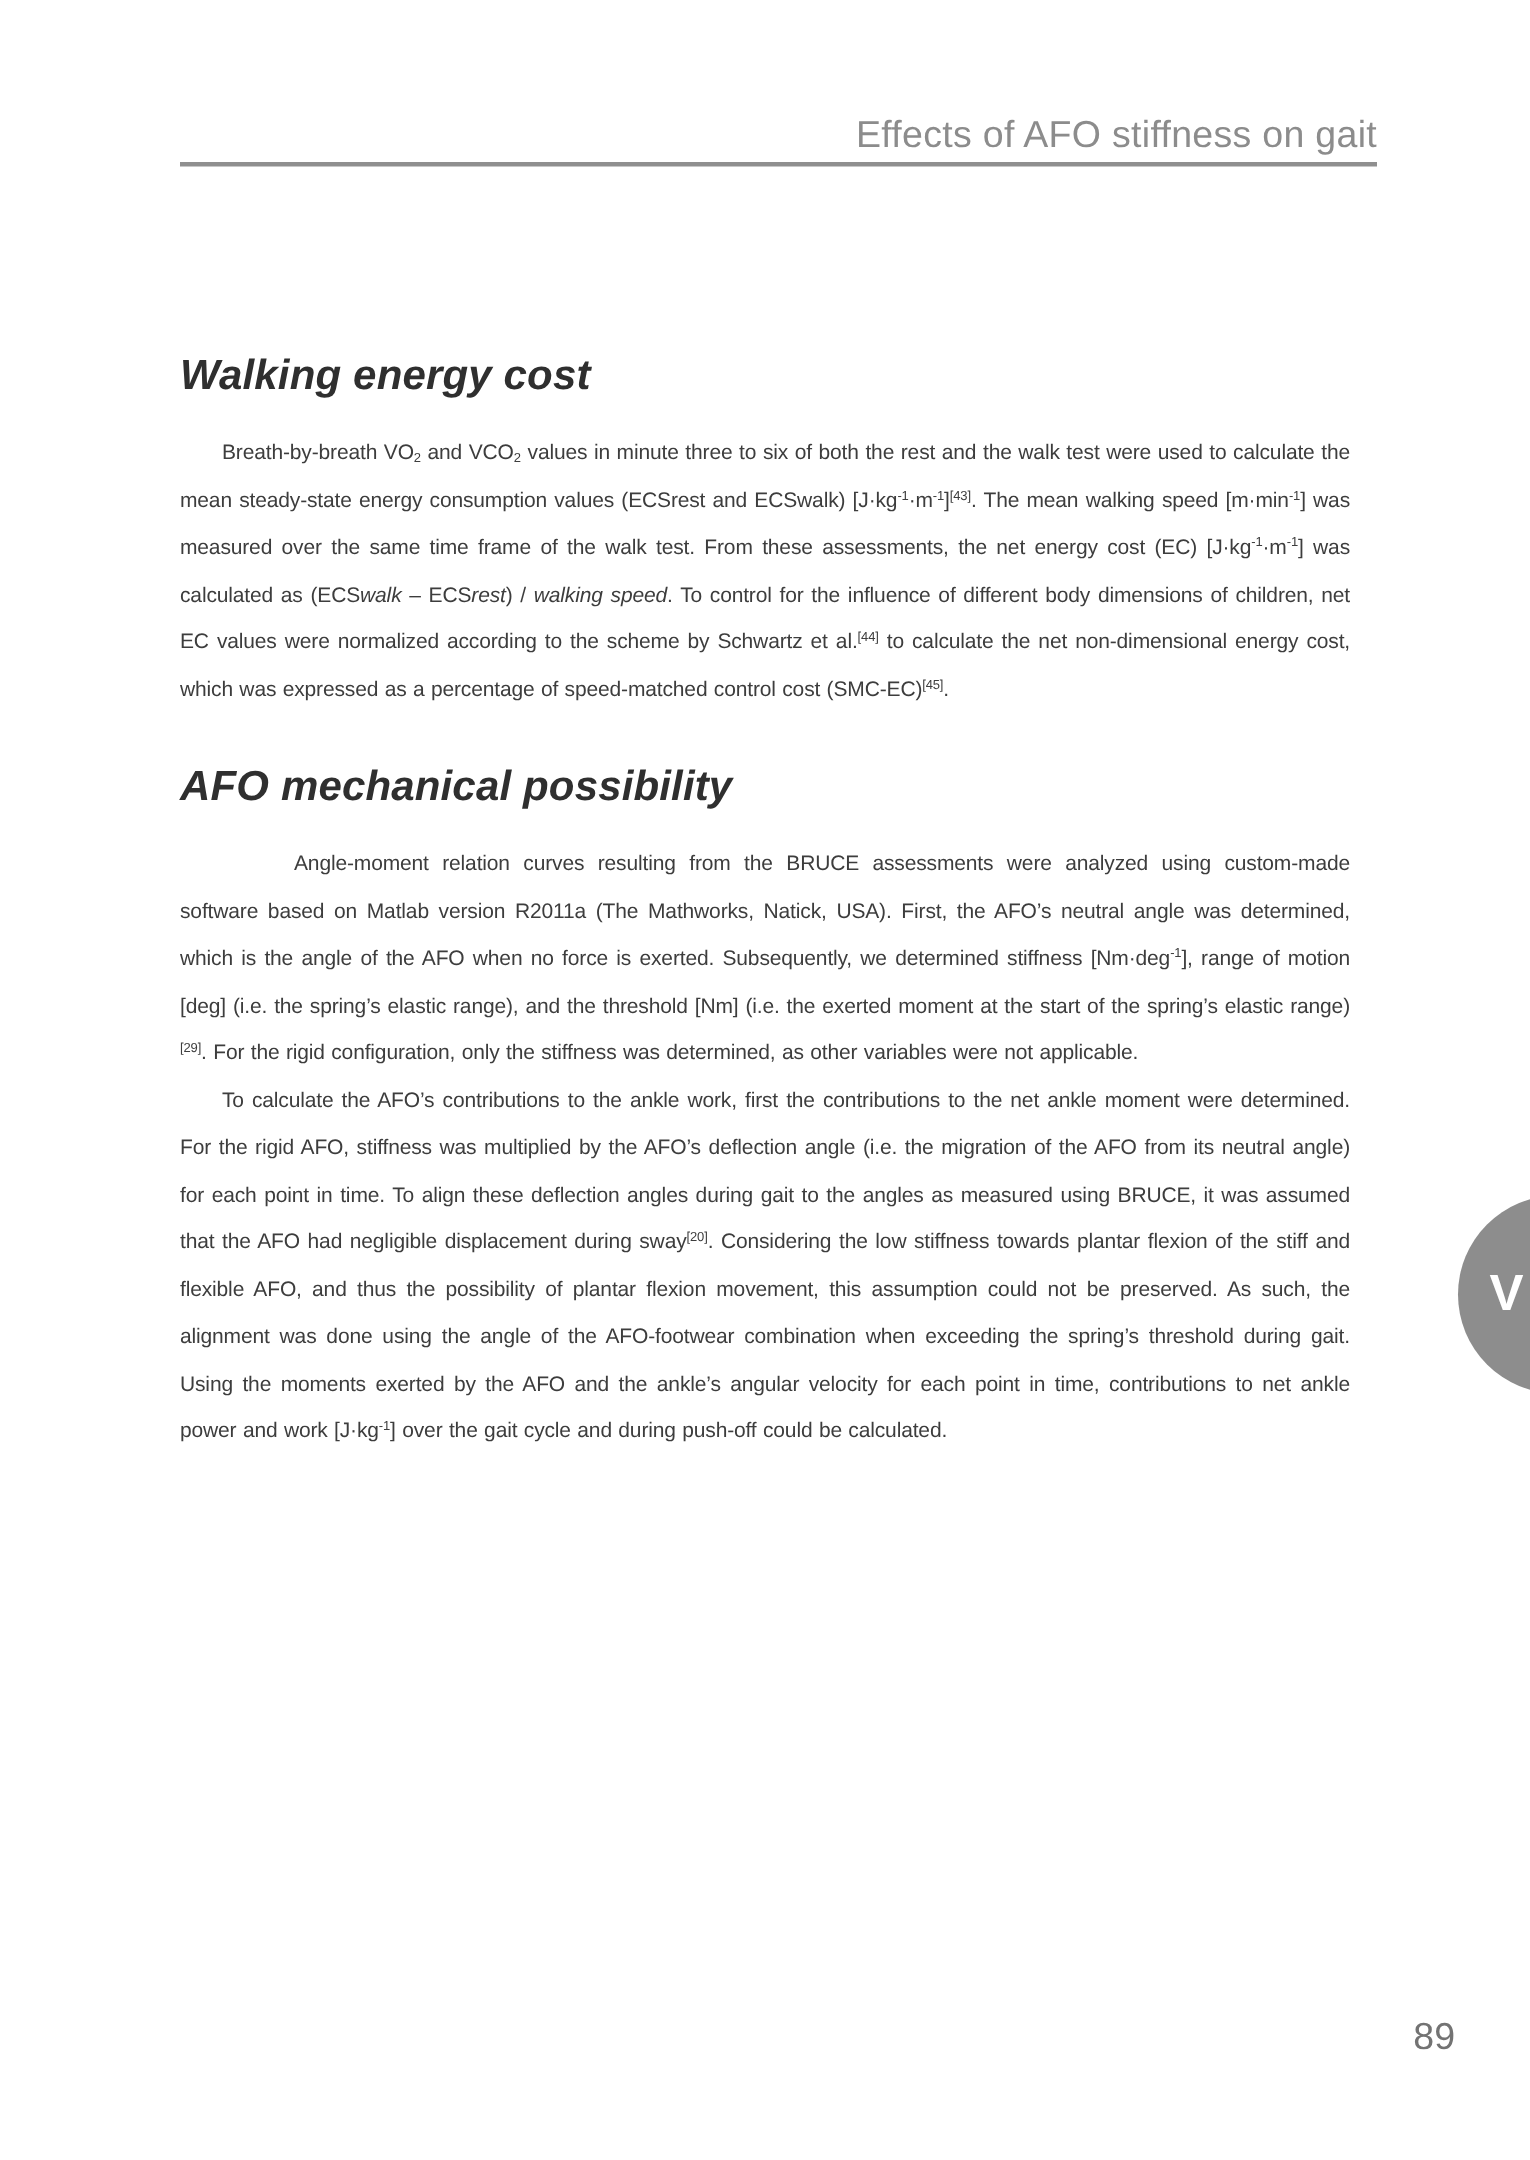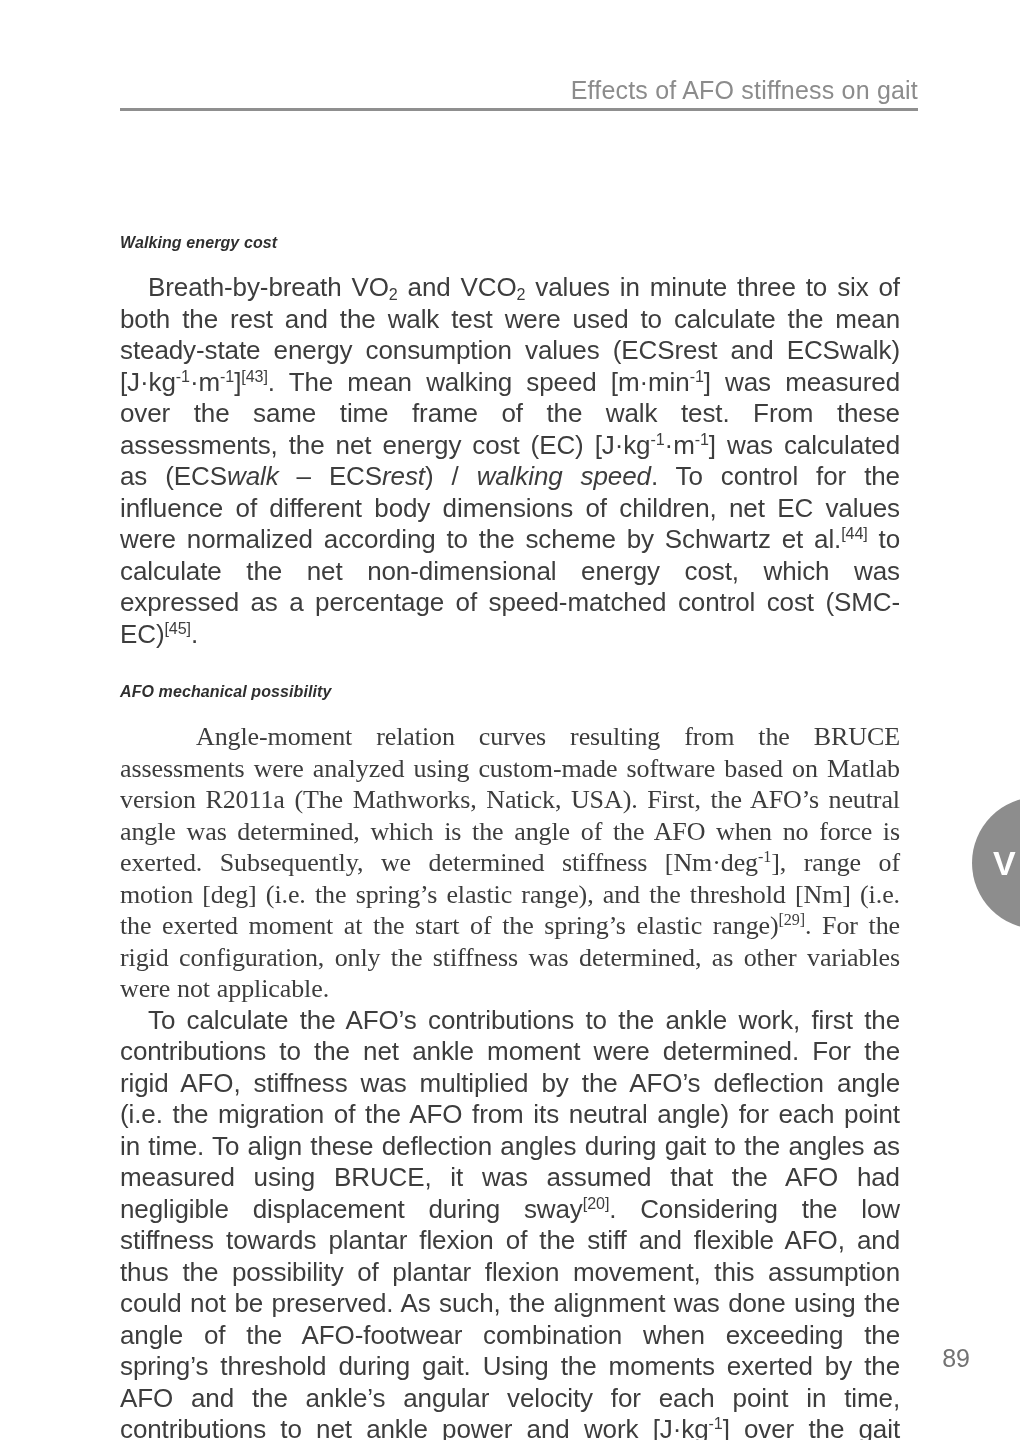--- a/index.html
+++ b/index.html
@@ -32,39 +32,39 @@
     background: #8f8f8f;
   }
   
   .content {
     position: absolute;
     left: 120px;
     width: 780px;
     top: 234px;
   }
   .section-heading {
-    font-size: 16px;
+    font-size: 28px;
     font-weight: bold;
     font-style: italic;
     color: #2f2f2f;
     margin: 0 0 20px 0;
     letter-spacing: 0.1px;
   }
   .section + .section { margin-top: 33px; }
   .body-par {
-    font-size: 26px;
+    font-size: 14px;
     line-height: 31.5px;
     text-align: justify;
     color: #3d3d3d;
     margin: 0;
     letter-spacing: -0.1px;
     word-spacing: 0.5px;
   }
   .indent-sm { text-indent: 28px; }
-  .indent-lg { text-indent: 76px; font-family: Liberation Serif, serif; }
+  .indent-lg { text-indent: 76px; }
   .body-par sup, .body-par sub {
     font-size: 0.62em;
     line-height: 0;
   }
   .body-par sup { vertical-align: baseline; position: relative; top: -0.55em; }
   .body-par sub { vertical-align: baseline; position: relative; top: 0.25em; }
   
   .chapter-tab {
     position: absolute;
     top: 797px;

